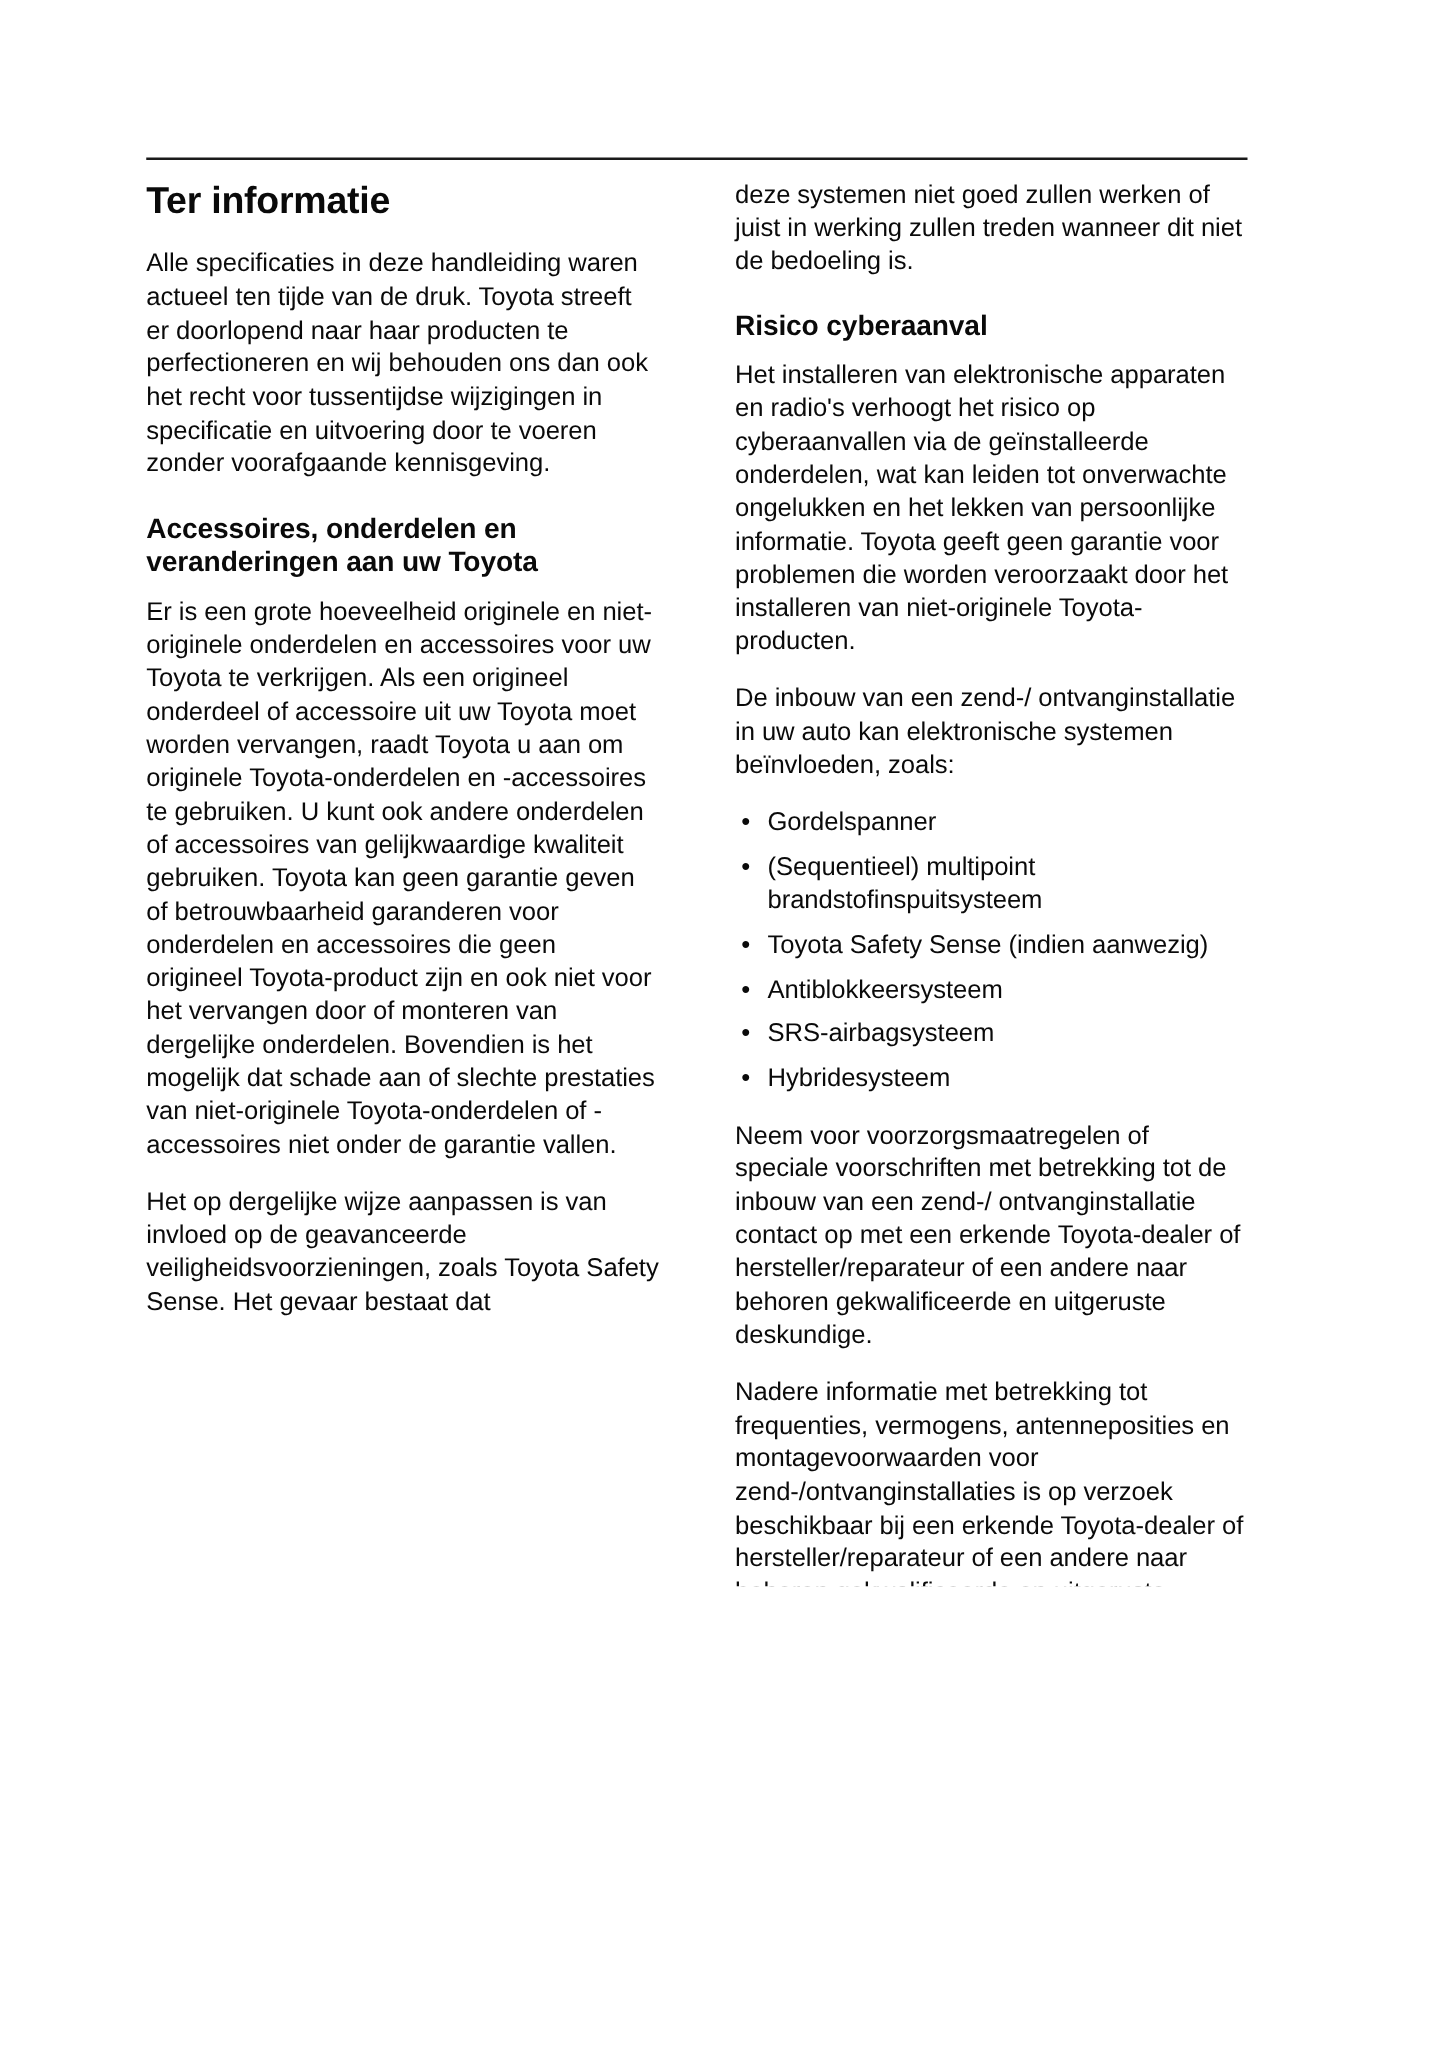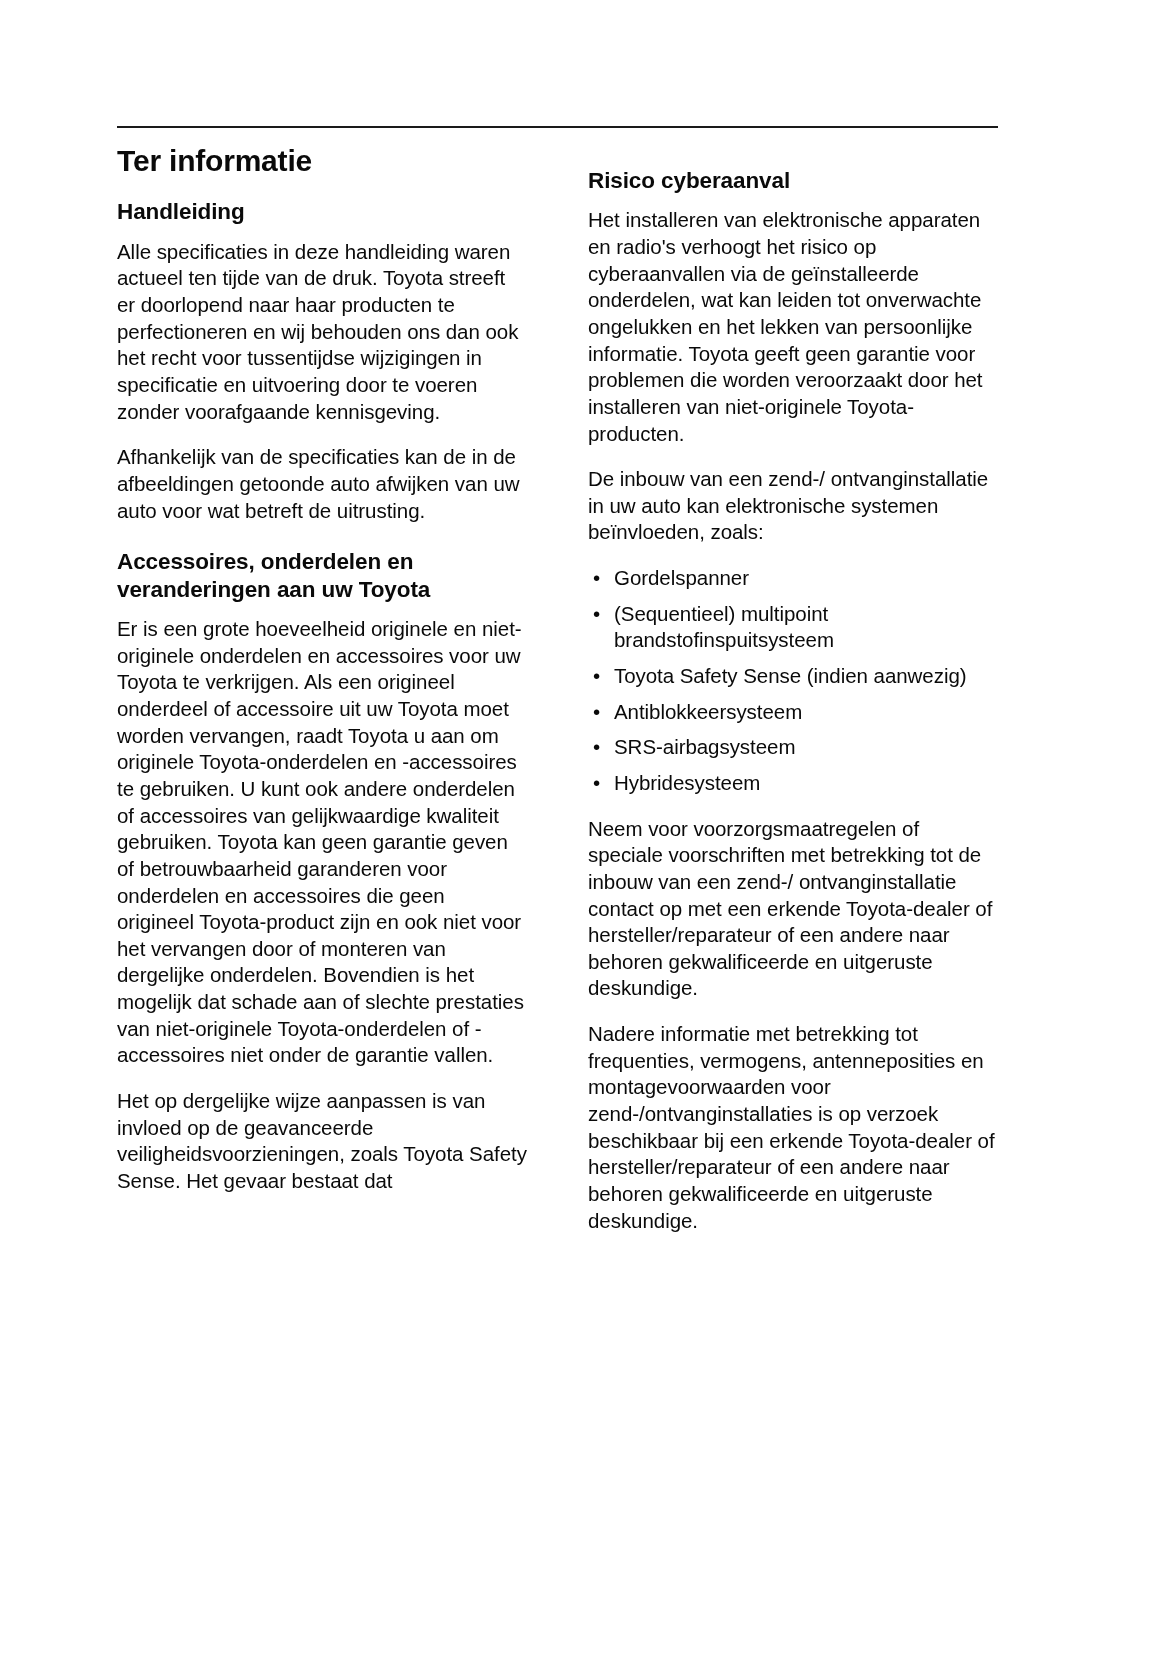--- a/index.html
+++ b/index.html
@@ -99,34 +99,33 @@
 <div class="page">
 
   <div class="top-rule"></div>
 
   <div class="columns">
 
     <div class="col">
 
       <h1 class="doc-title">Ter informatie</h1>
 
-      <h2 class="section-heading first">Handleiding</h2>
 
       <p class="body">Alle specificaties in deze handleiding waren actueel ten tijde van de druk. Toyota streeft er doorlopend naar haar producten te perfectioneren en wij behouden ons dan ook het recht voor tussentijdse wijzigingen in specificatie en uitvoering door te voeren zonder voorafgaande kennisgeving.</p>
-      <p class="body">Afhankelijk van de specificaties kan de in de afbeeldingen getoonde auto afwijken van uw auto voor wat betreft de uitrusting.</p>
 
       <h2 class="section-heading">Accessoires, onderdelen en veranderingen aan uw Toyota</h2>
 
       <p class="body">Er is een grote hoeveelheid originele en niet-originele onderdelen en accessoires voor uw Toyota te verkrijgen. Als een origineel onderdeel of accessoire uit uw Toyota moet worden vervangen, raadt Toyota u aan om originele Toyota-onderdelen en -accessoires te gebruiken. U kunt ook andere onderdelen of accessoires van gelijkwaardige kwaliteit gebruiken. Toyota kan geen garantie geven of betrouwbaarheid garanderen voor onderdelen en accessoires die geen origineel Toyota-product zijn en ook niet voor het vervangen door of monteren van dergelijke onderdelen. Bovendien is het mogelijk dat schade aan of slechte prestaties van niet-originele Toyota-onderdelen of -accessoires niet onder de garantie vallen.</p>
       <p class="body">Het op dergelijke wijze aanpassen is van invloed op de geavanceerde veiligheidsvoorzieningen, zoals Toyota Safety Sense. Het gevaar bestaat dat</p>
 
     </div>
 
     <div class="col">
 
+      <p class="body">deze systemen niet goed zullen werken of juist in werking zullen treden wanneer dit niet de bedoeling is.</p>
 
       <h2 class="section-heading">Risico cyberaanval</h2>
 
       <p class="body">Het installeren van elektronische apparaten en radio's verhoogt het risico op cyberaanvallen via de geïnstalleerde onderdelen, wat kan leiden tot onverwachte ongelukken en het lekken van persoonlijke informatie. Toyota geeft geen garantie voor problemen die worden veroorzaakt door het installeren van niet-originele Toyota-producten.</p>
 
 
       <p class="body">De inbouw van een zend-/ ontvanginstallatie in uw auto kan elektronische systemen beïnvloeden, zoals:</p>
 
       <ul class="bullets">
         <li>

